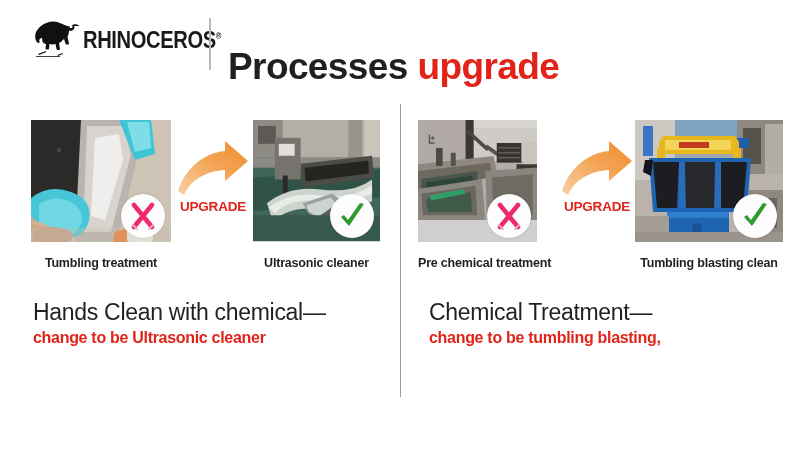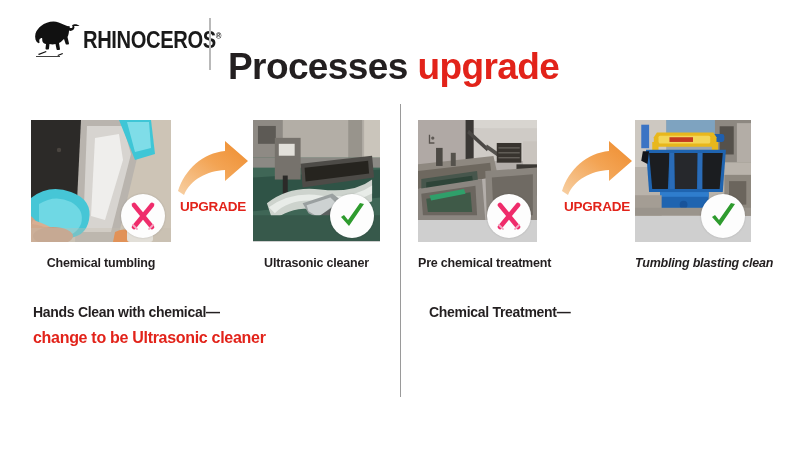--- a/index.html
+++ b/index.html
@@ -122,22 +122,22 @@
     font-weight: 700;
     color: #e2231a;
     letter-spacing: -0.2px;
     margin-top: 2px;
   }
 
   
   .textblock { position: absolute; }
   .tb-line { white-space: nowrap; letter-spacing: -0.3px; }
   .tb-head {
-    font-size: 14px;
-    font-weight: 700;
+    font-size: 23px;
+    font-weight: 400;
     color: #231f20;
     line-height: 25px;
   }
   .tb-body {
     font-size: 16px;
     font-weight: 700;
     color: #e2231a;
     line-height: 25px;
   }
 </style>
@@ -201,21 +201,21 @@
             <line x1="13" y1="11" x2="31" y2="33"></line>
             <line x1="31" y1="11" x2="13" y2="33"></line>
           </g>
           <g stroke="#f6a8c4" stroke-width="1.8" stroke-linecap="round">
             <line x1="12" y1="31" x2="16" y2="35"></line>
             <line x1="32" y1="31" x2="28" y2="35"></line>
           </g>
         </svg>
       </div>
     </div>
-    <div class="caption">Chemical tumbling</div>
+    <div class="caption">Tumbling treatment</div>
   </div>
 
   <div class="upgrade" style="left:168px; top:139px;">
     <span>
       <svg class="upgrade-arrow" viewBox="0 0 72 58" xmlns="http://www.w3.org/2000/svg">
         <defs>
           <linearGradient id="gL" x1="0" y1="1" x2="1" y2="0">
             <stop offset="0" stop-color="#f7d0a4"></stop>
             <stop offset="0.55" stop-color="#f3a454"></stop>
             <stop offset="1" stop-color="#ee8c2e"></stop>
@@ -329,21 +329,21 @@
             <stop offset="0.55" stop-color="#f3a454"></stop>
             <stop offset="1" stop-color="#ee8c2e"></stop>
           </linearGradient>
         </defs>
         <path d="M1 52 C8 30, 26 14, 48 12 L48 2 L71 22 L48 42 L48 31 C30 32, 14 40, 7 56 Z" fill="url(#gR)"></path>
       </svg>
     </span>
     <div class="upgrade-label">UPGRADE</div>
   </div>
 
-  <div class="figure" style="left:235px; top:120px; width:116px;font-style:italic;">
+  <div class="figure" style="left:235px; top:120px; width:148px;">
     <div class="photo">
       <svg class="photo-canvas" viewBox="0 0 148 122" preserveAspectRatio="none" xmlns="http://www.w3.org/2000/svg">
         <rect width="148" height="122" fill="#b9b3ab"></rect>
         <rect x="0" y="0" width="40" height="60" fill="#cdc8c1"></rect>
         <rect x="8" y="6" width="10" height="30" fill="#3b74c4"></rect>
         <rect x="40" y="0" width="62" height="46" fill="#9ea7ae"></rect>
         <rect x="40" y="0" width="62" height="20" fill="#7ea3c0"></rect>
         <rect x="102" y="0" width="46" height="54" fill="#8d8881"></rect>
         <rect x="108" y="8" width="18" height="36" fill="#55514b"></rect>
         <rect x="130" y="4" width="18" height="50" fill="#b3ada6"></rect>
@@ -373,14 +373,15 @@
           <circle cx="22" cy="22" r="21" fill="#fdfdfd"></circle>
           <path d="M11 23 L19 32 L34 10 L30 9 L18 26 L14 21 Z" fill="#2e9b2e"></path>
         </svg>
       </div>
     </div>
     <div class="caption">Tumbling blasting clean</div>
   </div>
 
   <div class="textblock" style="left:29px; top:300px; width:370px;">
     <div class="tb-line tb-head">Chemical Treatment—</div>
+    <div class="tb-line tb-body">change to be tumbling blasting,</div>
   </div>
 </div>
 
 </body></html>

